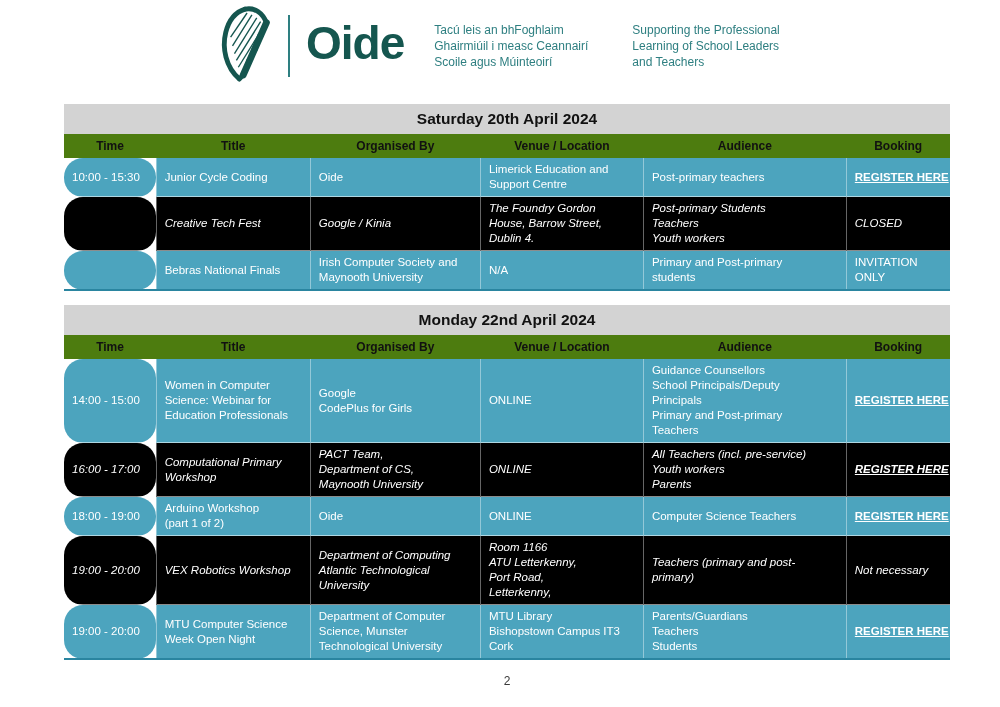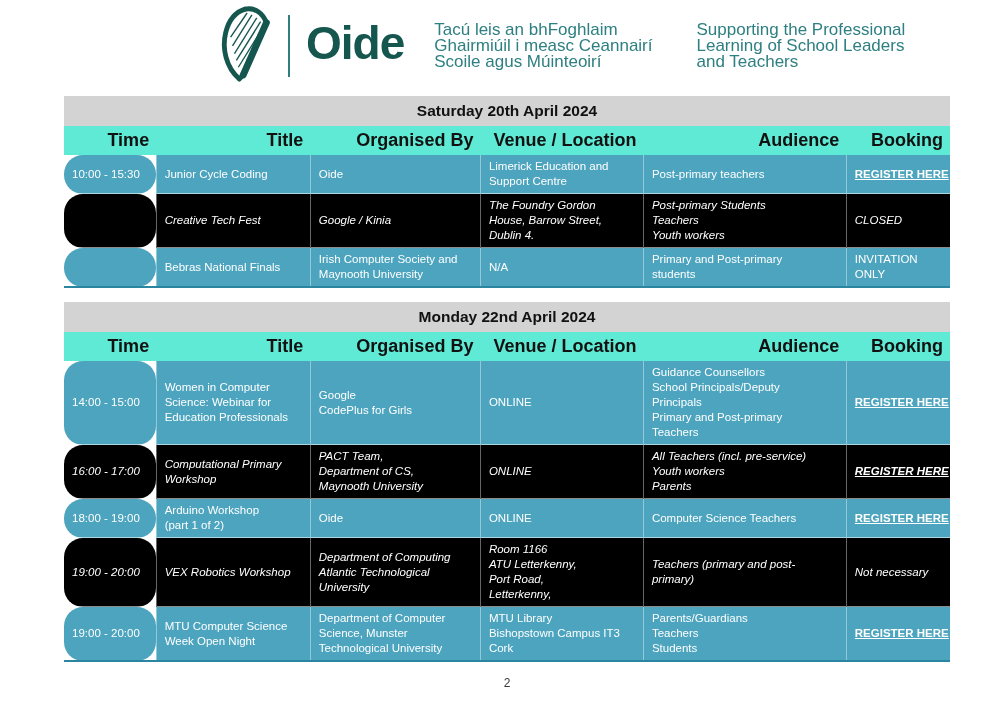--- a/index.html
+++ b/index.html
@@ -27,52 +27,52 @@
   .brand-name {
     font-size:46px;
     font-weight:700;
     letter-spacing:-1px;
     color:#15564f;
     margin-right:30px;
     line-height:1;
     padding-bottom:6px;
   }
   .tagline {
-    font-size:17px;
+    font-size:12px;
     line-height:16px;
     color:#2e7f81;
     white-space:pre-line;
   }
   .tagline.irish { margin-right:44px; }
 
   
-  .content { margin:4px 50px 0 48px;padding-left:16px; }
+  .content { margin:12px 50px 0 48px;padding-left:16px; }
   .event-section { margin-bottom:14px; }
   .band-title {
     background:#d3d3d3;
     height:30px;
     display:flex; align-items:center; justify-content:center;
     font-size:15.5px; font-weight:700; color:#111;
   }
   table {
     width:100%;
     border-collapse:collapse;
     table-layout:fixed;
     border-bottom:2px solid #2a85a0;
   }
   col.c-time     { width:10.4%; }
   col.c-title    { width:17.4%; }
   col.c-org      { width:19.2%; }
   col.c-venue    { width:18.4%; }
   col.c-audience { width:22.9%; }
   col.c-booking  { width:11.7%; }
   thead th {
-    background:#5eead4;
-    text-align:right;
-    font-size:18px; font-weight:700; color:#111;
+    background:#4d7c0f;
+    text-align:center;
+    font-size:12px; font-weight:700; color:#111;
     padding:4px 7px;
     height:24px;
     vertical-align:middle;
   }
   tbody td {
     font-size:11.5px;
     line-height:15px;
     color:#fff;
     padding:4px 8px;
     vertical-align:middle;

